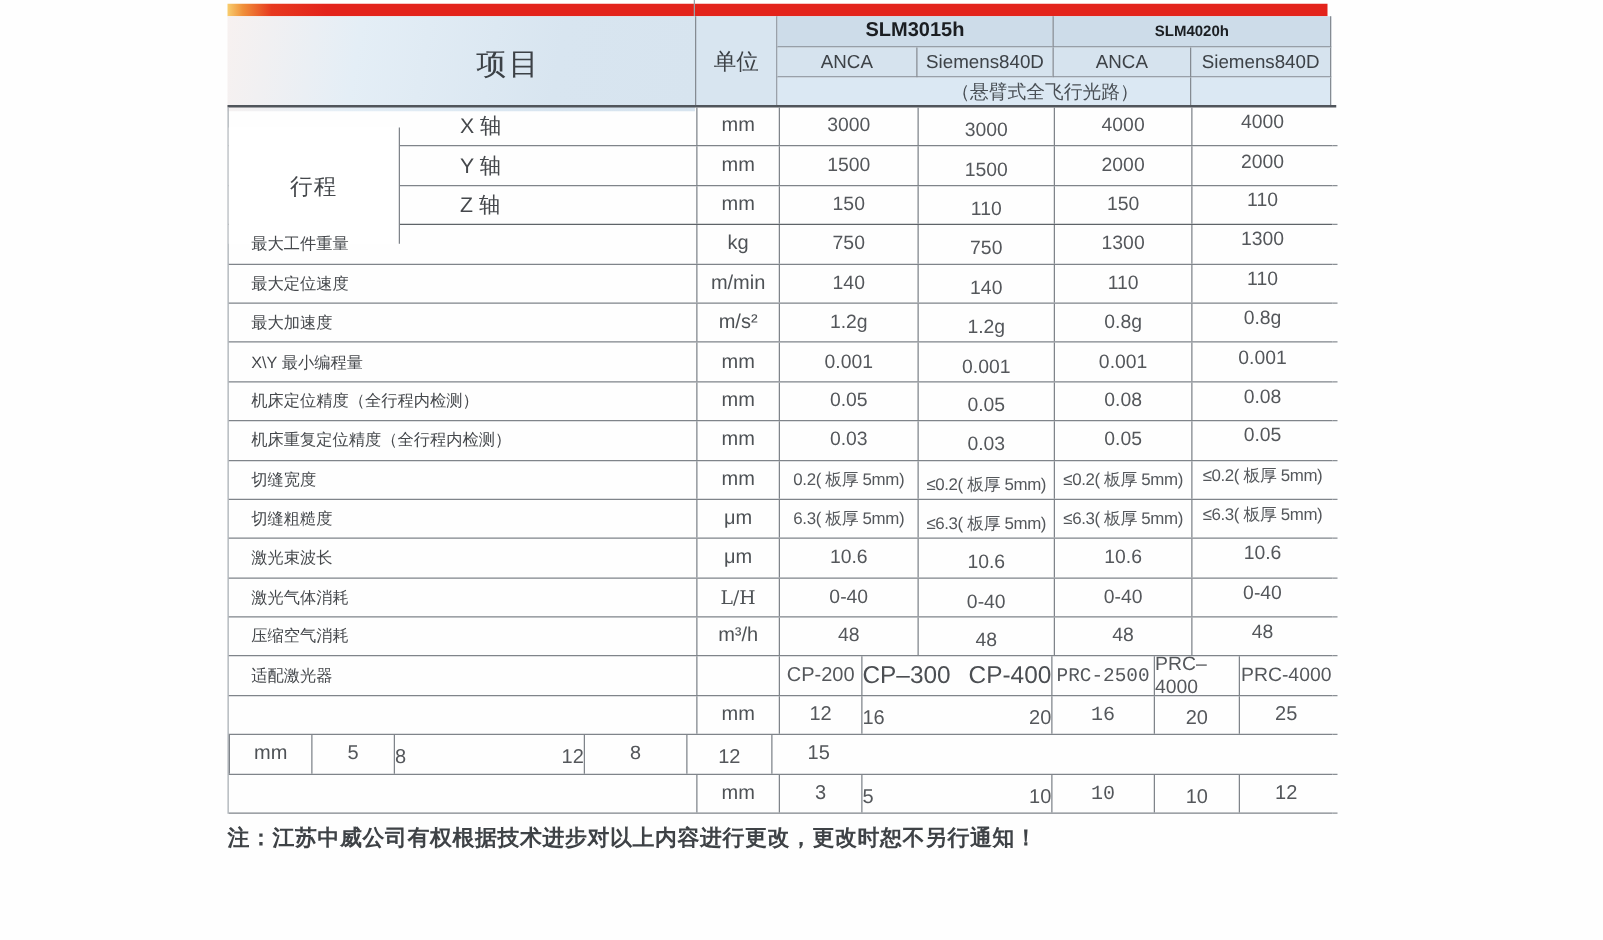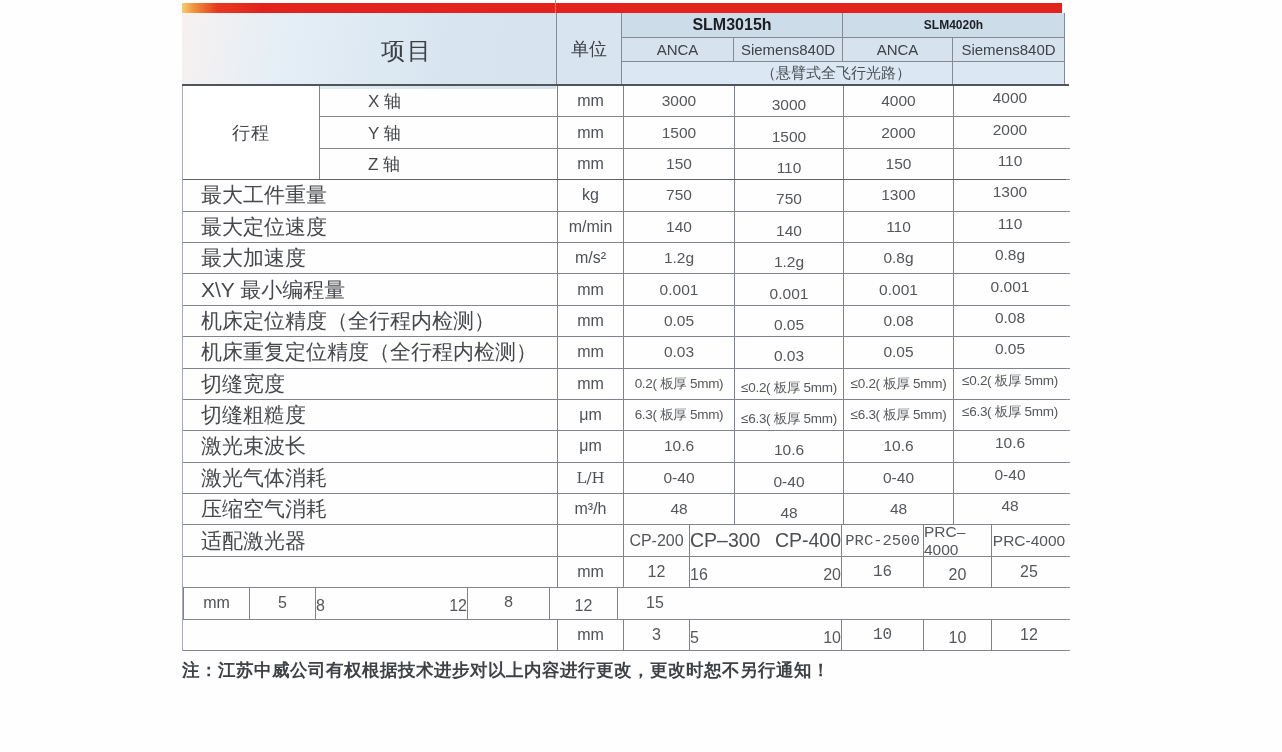--- a/index.html
+++ b/index.html
@@ -40,21 +40,21 @@
 
   
   .tbody{position:absolute;left:182px;top:86px;width:883px;border-left:1px solid #a7adb3;}
   .row{display:flex;height:31.4px;box-sizing:border-box;border-bottom:1px solid #7f848a;
        align-items:stretch;position:relative;}
   .row::after{content:'';position:absolute;right:-4px;bottom:-1px;width:4px;height:1px;background:#898e94;}
   .row.hb{border-bottom-color:#5e6368;}
   .c{box-sizing:border-box;display:flex;align-items:center;justify-content:center;
      font-size:15.5px;color:#54575b;overflow:hidden;}
   .bl{border-left:1px solid #7f848a;}
-  .lab{width:374px;justify-content:flex-start;padding-left:18px;font-size:21px;color:#45484c;}
+  .lab{width:374px;justify-content:flex-start;padding-left:18px;font-size:13px;color:#45484c;}
   .unit{width:66px;font-size:16px;color:#4e5256;}
   .unit.serif span{font-family:"DejaVu Serif","Liberation Serif",serif;font-size:15px;}
   .v1{width:111px;}.v2{width:109px;}.v3{width:110px;}.v4{width:113px;}
   .w1{width:66px;}.w2{width:152px;}.w3{width:82px;font-family:Liberation Mono, monospace;}.w4{width:68px;}.w5{width:75px;}
   .std .v2 span{transform:translateY(4px);}
   .std .v4 span{transform:translateY(-3px);}
   .sm span{font-size:13.5px;letter-spacing:-0.3px;}
   .pair{justify-content:space-between;}
   .laser .w1{font-size:16px;}
   .laser .w2 span{font-size:19.5px;color:#4b4e52;}
@@ -63,21 +63,21 @@
   .mat-row .w2 span{transform:translateY(3px);}
   .mat-row .w4 span{transform:translateY(3px);}
   .axis-cell{width:374px;position:relative;}
   .axis-cell span{position:absolute;left:185px;top:50%;transform:translateY(-50%);
                   font-size:17px;color:#45484c;}
   .cut-cell{width:374px;position:relative;}
   .cut-cell .cat{position:absolute;left:18px;top:50%;transform:translateY(-50%);
                  font-size:17px;color:#45484c;}
   .cut-cell .mat{position:absolute;left:191px;top:50%;transform:translateY(-50%);
                  font-size:17px;color:#45484c;margin-top:29px;}
-  .travel-group{position:absolute;left:0;top:0;width:136px;height:93px;background:#ffffff;
+  .travel-group{position:absolute;left:0;top:16px;width:136px;height:93px;background:#ffffff;
                 border-right:1px solid #7f848a;display:flex;align-items:center;justify-content:center;
                 font-size:18px;color:#45484c;letter-spacing:1px;}
 
   .footnote{position:absolute;left:182px;top:658px;width:860px;font-size:17.5px;font-weight:600;
             color:#3e4246;letter-spacing:0.5px;}
 </style>
 </head>
 <body>
 
 <div id="canvas">

